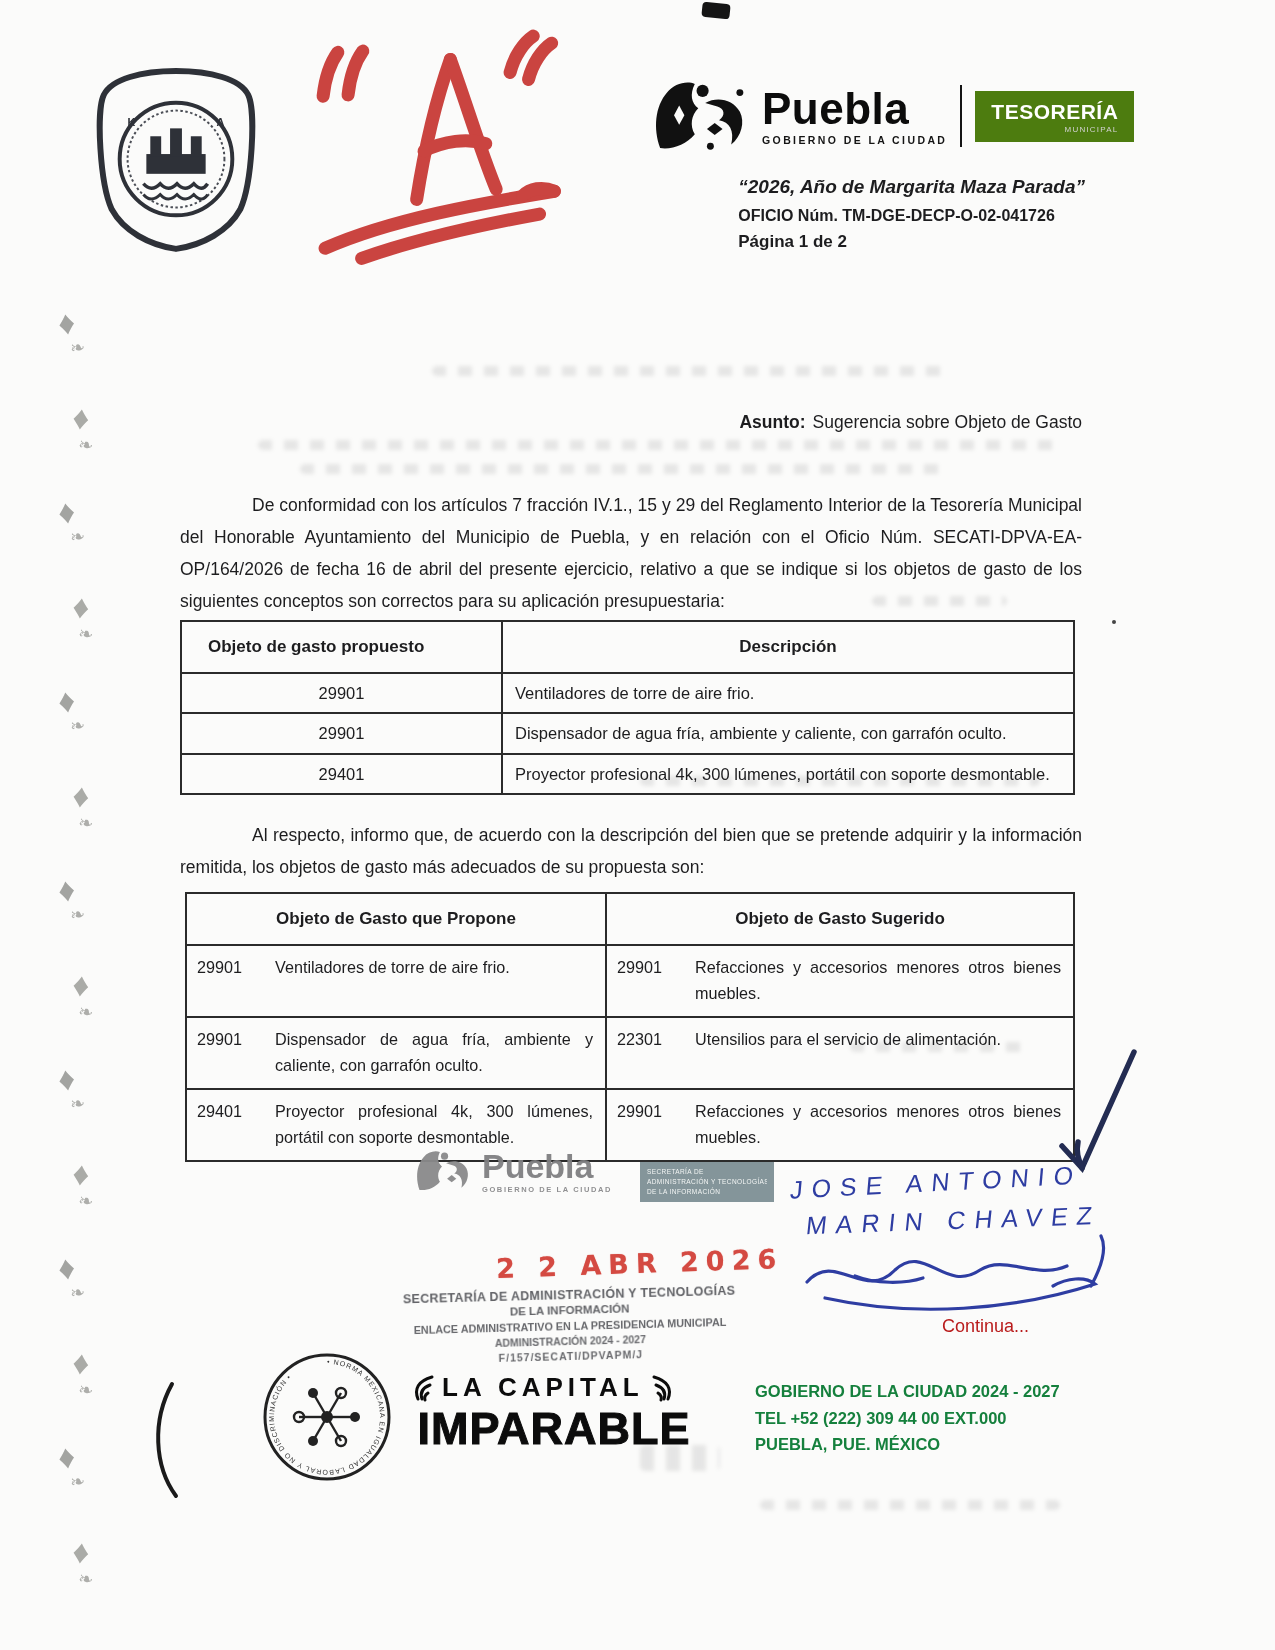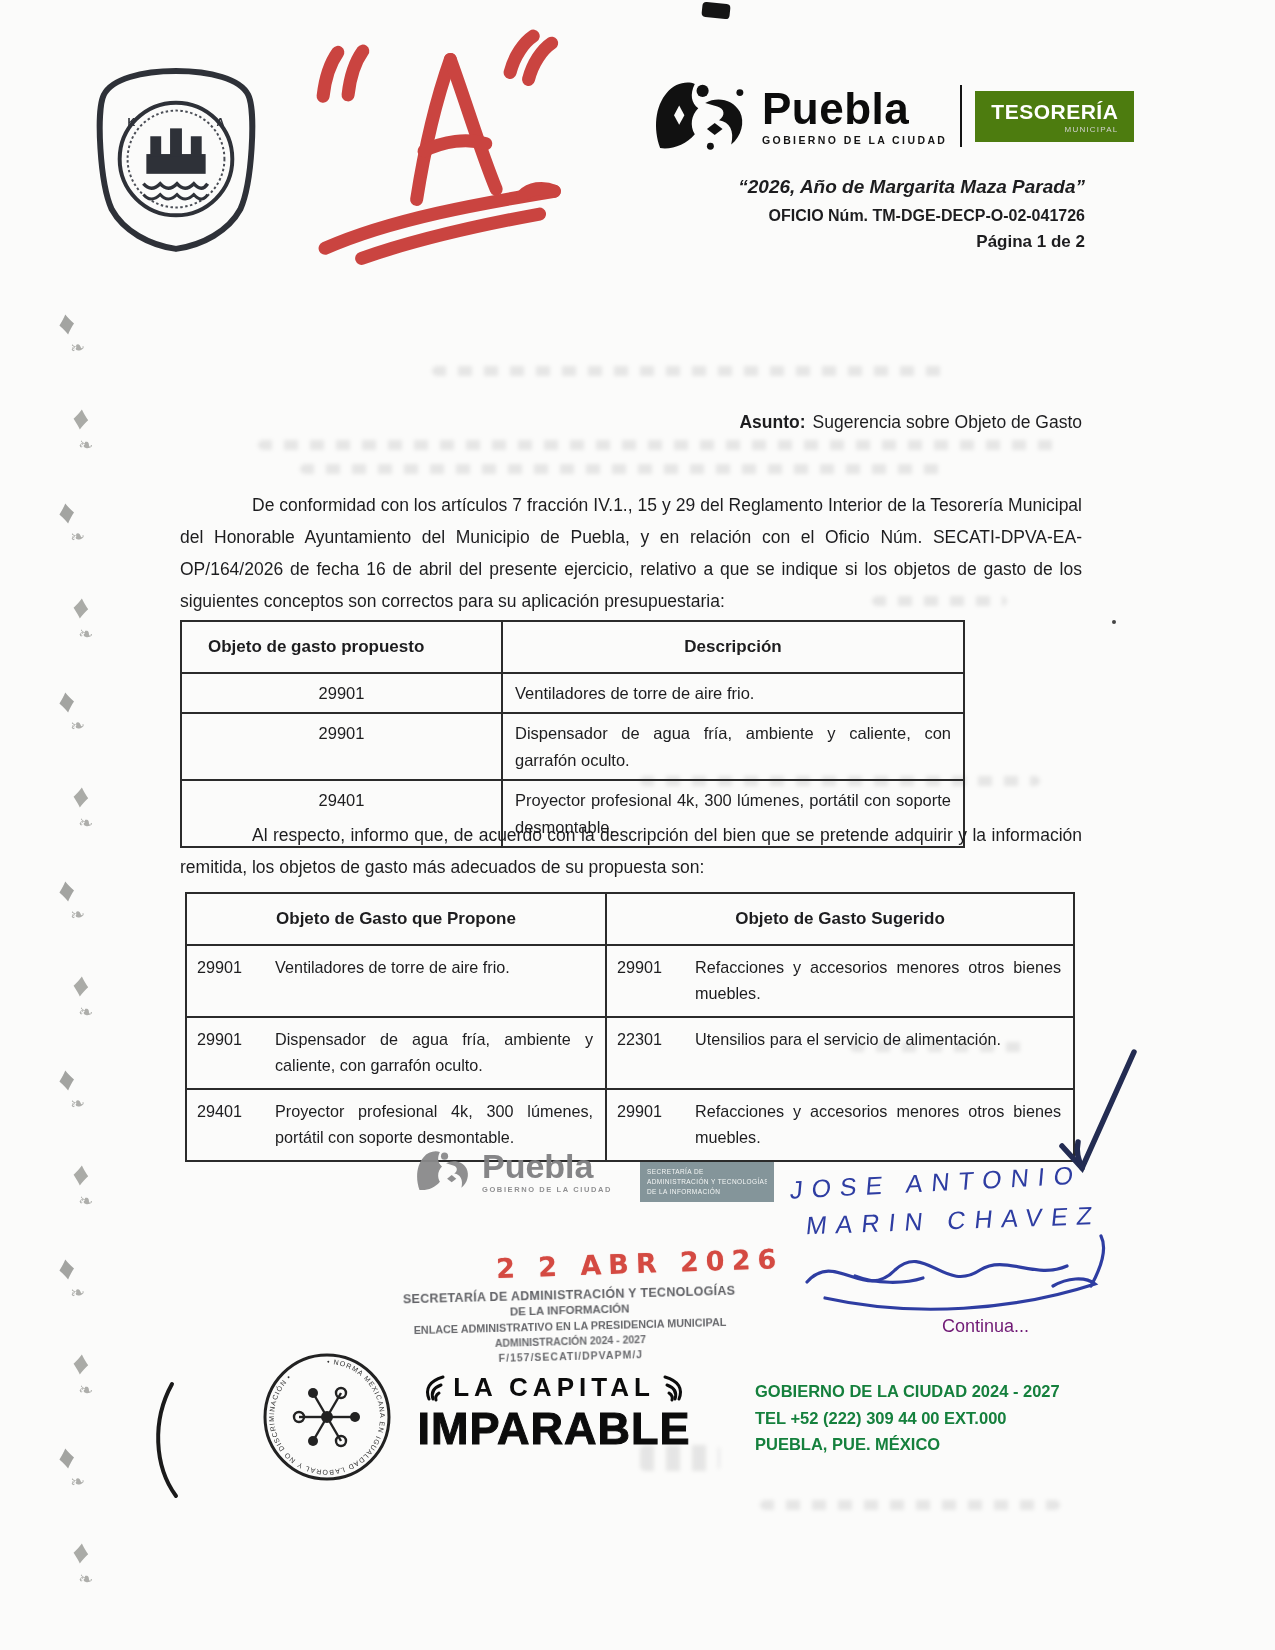--- a/index.html
+++ b/index.html
@@ -36,39 +36,39 @@
   .crest{left:92px;top:64px;}
   .red-a{left:298px;top:26px;transform:rotate(-3deg);}
   .brand{left:648px;top:74px;display:flex;align-items:center;}
   .brand-icon{margin-right:10px;}
   .brand-name{font-size:44px;font-weight:800;letter-spacing:.5px;color:#0c0c0c;line-height:1;}
   .brand-tag{font-size:10.5px;font-weight:bold;letter-spacing:2.4px;color:#141414;margin-top:3px;}
   .brand-divider{width:2px;height:62px;background:#141414;margin:0 13px;}
   .brand-box{background:#4d7c0f;color:#fff;padding:10px 16px 8px 16px;text-align:right;}
   .brand-box-title{font-size:21px;font-weight:800;letter-spacing:.5px;line-height:1;}
   .brand-box-sub{font-size:8px;letter-spacing:1.2px;color:#d2d2d2;margin-top:3px;}
-  .head-right{right:190px;top:176px;text-align:right;}
+  .head-right{right:190px;top:176px;}
   .legend{font-size:19px;font-weight:bold;font-style:italic;}
   .oficio{font-size:16px;font-weight:bold;margin-top:9px;}
   .pagenum{font-size:17px;font-weight:bold;margin-top:7px;}
   .top-ink{left:702px;top:3px;width:28px;height:15px;background:#151515;border-radius:4px;transform:rotate(6deg);}
   .dot{left:1112px;top:620px;width:4px;height:4px;background:#444;border-radius:50%;}
 
   
   .recipient{left:180px;top:286px;font-size:17px;font-weight:bold;line-height:31px;}
   .subject{right:193px;top:412px;font-size:17.5px;}
   .subject .lbl{font-weight:bold;margin-right:7px;}
   .para{left:180px;width:902px;font-size:17.5px;line-height:1.82;text-align:justify;text-indent:72px;}
   .p1{top:490px;}
   .p2{top:820px;}
 
   
   table{border-collapse:collapse;border:2px solid #2b2b2b;background:transparent;position:absolute;}
   th{border:2px solid #2b2b2b;font-size:17px;font-weight:bold;padding:15px 10px;}
-  .t1{left:180px;top:620px;width:785px;}
+  .t1{left:180px;top:620px;width:895px;}
   .t1 td{border-top:2px solid #2b2b2b;font-size:16.5px;padding:6px 12px;line-height:1.6;vertical-align:top;}
   .t1 td.code{border-right:2px solid #2b2b2b;text-align:center;width:283px;}
   .t1 td.desc{text-align:justify;}
   .t1 th.h1{width:283px;text-align:left;padding-left:26px;}
   .t2{left:185px;top:892px;width:890px;}
   .t2 td{border-top:2px solid #2b2b2b;font-size:16.2px;padding:9px 12px 9px 10px;line-height:1.6;vertical-align:top;}
   .t2 td.code{width:66px;padding-right:2px;}
   .t2 td.mid{border-left:2px solid #2b2b2b;}
   .t2 td.desc{text-align:justify;}
   .t2 td.d1{width:318px;}
@@ -90,26 +90,26 @@
   .stamp-lines .s5{font-size:10.5px;font-weight:bold;letter-spacing:1px;color:#5b5c60;margin-top:3px;}
 
   
   .sig-name1{left:790px;top:1168px;font-size:25px;letter-spacing:9px;color:#2e3da2;
     transform:rotate(-3deg) skewX(-8deg);}
   .sig-name2{left:806px;top:1206px;font-size:25px;letter-spacing:9px;color:#2e3da2;
     transform:rotate(-2deg) skewX(-8deg);}
   .sig-scribble{left:795px;top:1232px;}
   .check{left:1052px;top:1042px;}
   .pen-mark{left:140px;top:1380px;}
-  .continua{left:942px;top:1316px;font-size:18px;color:#701a75;}
+  .continua{left:942px;top:1316px;font-size:18px;color:#b91c1c;}
 
   
   .badge{left:260px;top:1350px;}
   .capital-block{left:408px;top:1372px;width:292px;text-align:center;color:#0c0c0c;}
-  .capital-row{display:flex;align-items:center;justify-content:center;gap:8px;}
+  .capital-row{display:flex;align-items:center;gap:8px;}
   .capital-text{font-size:26px;font-weight:800;letter-spacing:5px;}
   .imparable-text{font-size:45px;font-weight:900;letter-spacing:1px;-webkit-text-stroke:1px #0c0c0c;margin-top:0px;}
   .contact{left:755px;top:1378px;font-size:16.5px;font-weight:bold;line-height:1.62;color:#15803d;}
 </style>
 </head>
 <body>
 
 <div class="page">
 
   <div id="decor-strip">

